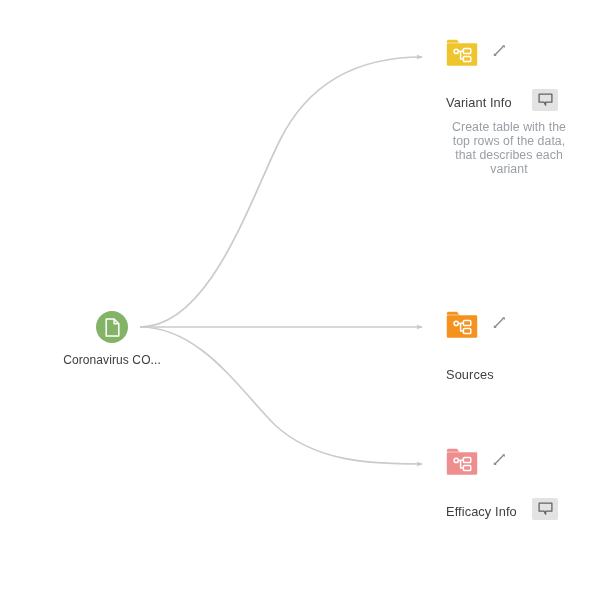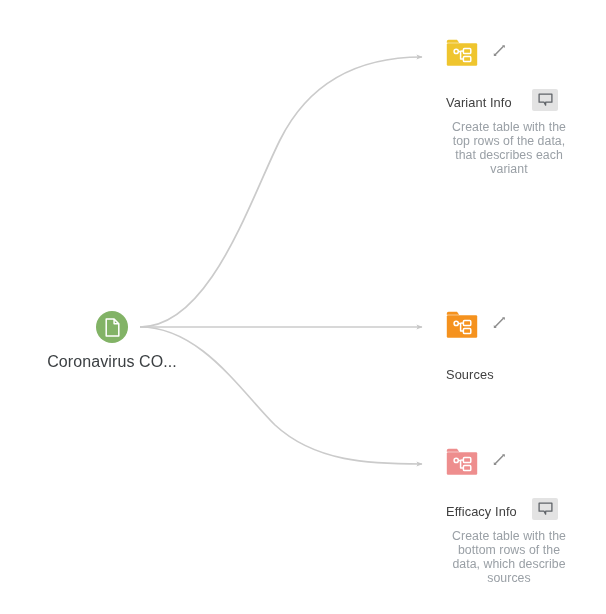--- a/index.html
+++ b/index.html
@@ -45,21 +45,21 @@
     display: flex;
     align-items: center;
     justify-content: center;
   }
   .src-label {
     position: absolute;
     top: 42px;
     left: 50%;
     transform: translateX(-50%);
     white-space: nowrap;
-    font-size: 16px;
+    font-size: 12px;
     color: #3c4043;
     letter-spacing: .1px;
   }
 
   
   .folder-node { width: 170px; }
   .folder-row {
     position: relative;
     height: 30px;
   }
@@ -225,16 +225,15 @@
       </svg>
     </div>
     <div class="folder-title-row">
       <span class="folder-title">Efficacy Info</span>
       <span class="comment-badge">
         <svg width="15" height="14" viewBox="0 0 15 14">
           <path d="M1.1,1.1 h12.8 v8.1 h-6.2 l-0.1,3.0 l-1.5,-3.0 h-5.0 z" fill="none" stroke="#5f6368" stroke-width="1.3" stroke-linejoin="round"></path>
         </svg>
       </span>
     </div>
-    <div class="folder-desc">Create table with the bottom rows of the data, which describe sources</div>
   </div>
 
 </div>
 
 </body></html>

